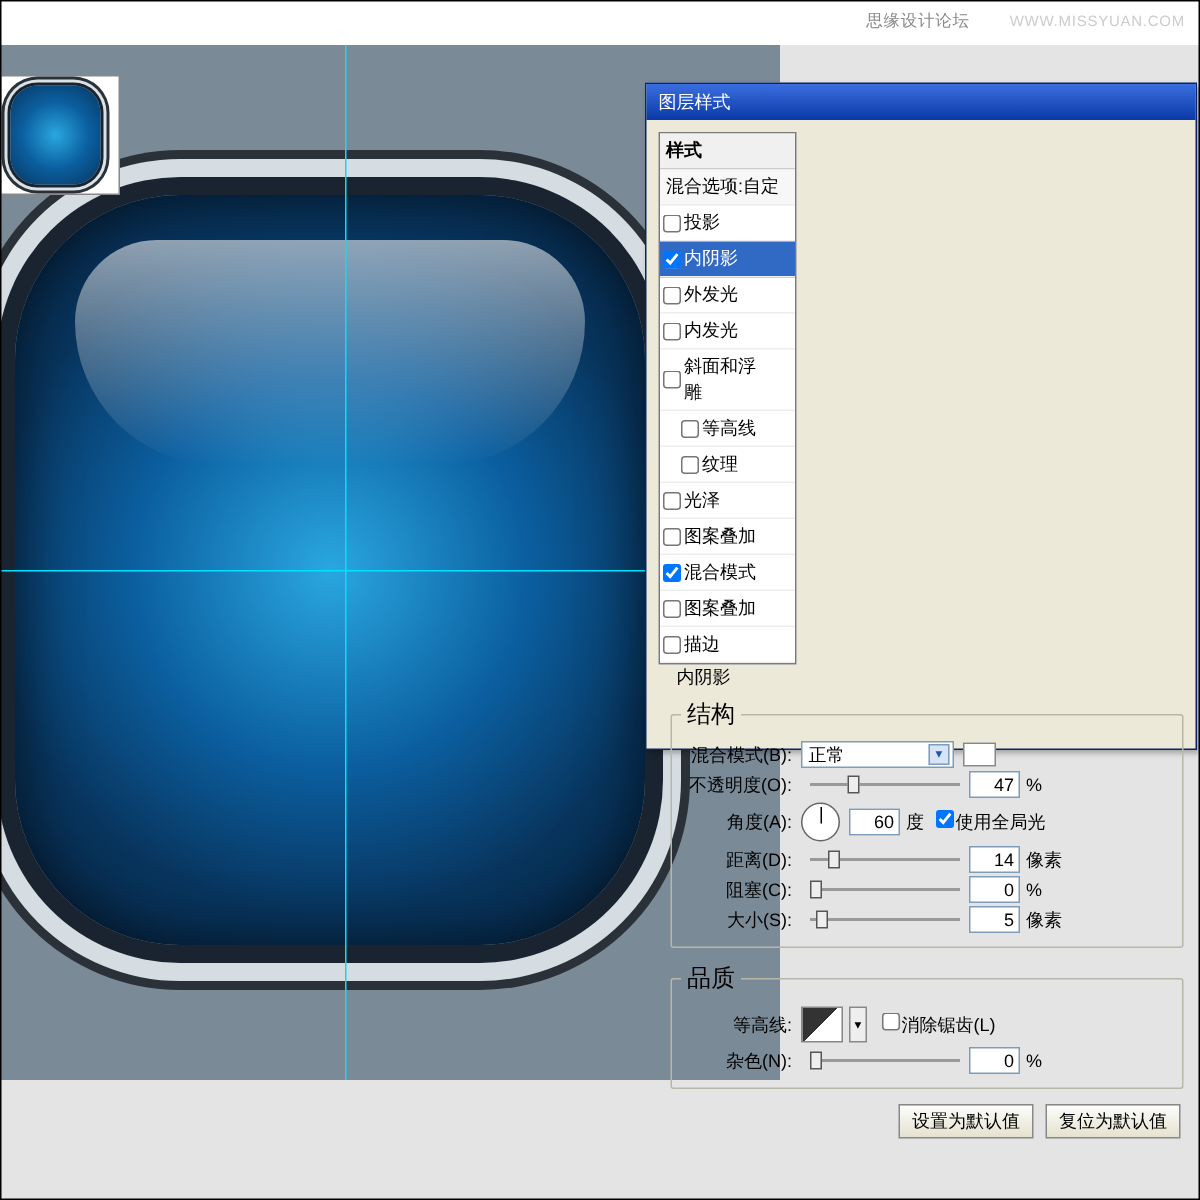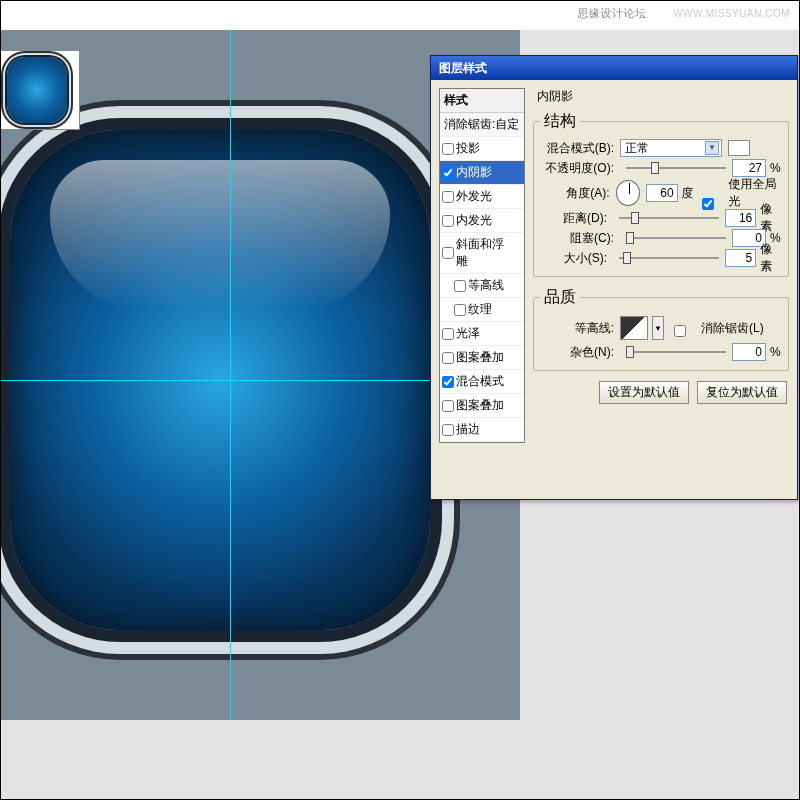--- a/index.html
+++ b/index.html
@@ -18,22 +18,22 @@
   }
   .glass-hl { position: absolute; top: 30px; left: 40px; right: 40px; height: 150px; border-radius: 80px 80px 140px 140px; background: linear-gradient(to bottom, rgba(255,255,255,0.55), rgba(255,255,255,0)); }
   .thumb-app { position:absolute; top:50px; left:0; width:80px; height:80px; background:#fff; border:1px solid #888;}
   .thumb-app-inner { position:absolute; top:6px; left:6px; width:60px; height:66px; background: radial-gradient(circle at center, #2aa7e0 0%, #0b5fa0 50%, #08355e 100%); border-radius:18px; box-shadow: 0 0 0 2px #1a2430, 0 0 0 4px #dbe2e7, 0 0 0 6px #2b3138; }
   .dialog {
     position: absolute; top: 55px; left: 430px; width: 368px; height: 445px;
     background: #ece9d8; border: 1px solid #0a246a;
     box-shadow: 2px 2px 4px rgba(0,0,0,0.3);
   }
   .dlg-title { height: 24px; background: linear-gradient(to bottom, #3a6ee0, #0a39a5);
-    color:#fff; font-weight:bold; padding:4px 8px; font-size:12px;}
-  .dlg-body { display:flex; padding:8px 8px 8px 8px; }
+    color:#fff; font-weight:normal; padding:4px 8px; font-size:12px;}
+  .dlg-body { display:flex; padding:8px 8px 8px 8px;flex-direction:column; }
   .styles-col { width: 92px; }
   .styles-list { border:1px solid #7a7a7a; background:#fff; font-size:12px; }
   .sl-head { background:#f0f0f0; padding:3px 4px; font-weight:bold; border-bottom:1px solid #ccc;}
   .sl-sub { padding:3px 4px; border-bottom:1px solid #eee; background:#f7f7f7;}
   .sl-item { padding:3px 16px 3px 2px; display:flex; align-items:center; gap:2px; border-bottom:1px solid #eee; cursor:pointer;}
   .sl-item.indent { padding-left:14px; }
   .sl-item.sel { background:#316ac5; color:#fff; }
   .sl-item input[type=checkbox]{ width:12px; height:12px; }
   .panel-col { flex:1; padding-left:8px; }
   .panel-title { font-size:12px; margin-bottom:6px; padding-left:4px;}
@@ -45,21 +45,21 @@
   .select .dd { width:14px; height:14px; background:#d6e4f5; border:1px solid #7f9db9; text-align:center; line-height:11px; font-size:9px; color:#2255aa;}
   .swatch { width:22px; height:16px; border:1px solid #888; background:#fff; margin-left:6px;}
   .slider { flex:0 0 100px; height:6px; position:relative; margin:0 6px; }
   .slider .track { position:absolute; top:2px; left:0; right:0; height:2px; background:#999;}
   .slider .thumb { position:absolute; top:-3px; width:8px; height:12px; background:#eee; border:1px solid #555; }
   .numbox { width:34px; height:18px; border:1px solid #7f9db9; background:#fff; font-size:12px; text-align:right; padding-right:3px; line-height:16px;}
   .unit { margin-left:4px; font-size:12px;}
   .dial-wrap { display:flex; align-items:center; }
   .dial { width:26px; height:26px; border:1px solid #666; border-radius:50%; background:#fff; position:relative; margin-right:6px;}
   .dial .needle { position:absolute; left:12px; top:2px; width:1px; height:11px; background:#000;}
-  .chk { display:flex; align-items:flex-end; gap:15px; font-size:12px;}
+  .chk { display:flex; align-items:flex-start; gap:1px; font-size:12px;}
   .chk input { width:12px; height:12px;}
   .contour-sw { width:28px; height:24px; border:1px solid #888; background:linear-gradient(135deg,#333 0%, #333 48%, #fff 48%, #fff 100%); margin-right:4px;}
   .contour-dd { width:12px; height:24px; border:1px solid #888; background:#eee; display:flex; align-items:center; justify-content:center; font-size:9px; margin-right:10px;}
   .btns-row { display:flex; gap:8px; justify-content:flex-end; margin-top:4px; padding-right:2px;align-items:center;}
   .winbtn { border:1px solid #888; background:linear-gradient(#fdfdfb,#e5e2cf); padding:2px 8px; font-size:12px; cursor:pointer; }
   .border-frame { position:absolute; inset:0; border:1px solid #000; pointer-events:none;}
 </style>
 </head>
 <body>
 
@@ -83,21 +83,21 @@
 </div>
 
 <div class="dialog">
   <div class="dlg-title">
     <span>图层样式</span>
   </div>
   <div class="dlg-body">
     <div class="styles-col">
       <div class="styles-list">
         <div class="sl-head">样式</div>
-        <div class="sl-sub">消除锯齿:自定</div>
+        <div class="sl-sub">混合选项:自定</div>
         <div id="styles-items">
             <div class="sl-item">
               <input type="checkbox" style="">
               <span>投影</span>
             </div>
             <div class="sl-item sel">
               <input type="checkbox" checked="" style="">
               <span>内阴影</span>
             </div>
             <div class="sl-item">
@@ -156,21 +156,21 @@
           </div>
           <div class="swatch"></div>
         </div>
 
         <div class="row">
           <div class="lab">不透明度(O):</div>
           <div class="slider">
             <div class="track"></div>
               <div class="thumb" style="left:25px"></div>
           </div>
-          <div class="numbox">27</div>
+          <div class="numbox">47</div>
           <div class="unit">%</div>
         </div>
 
         <div class="row" style="height:30px">
           <div class="lab">角度(A):</div>
           <div class="dial-wrap">
             <div class="dial">
                 <div class="needle"></div>
               </div>
             <div class="numbox">60</div>
@@ -181,21 +181,21 @@
             </label>
           </div>
         </div>
 
         <div class="row">
           <div class="lab">距离(D):</div>
           <div class="slider">
               <div class="track"></div>
               <div class="thumb" style="left:12px"></div>
             </div>
-          <div class="numbox">16</div>
+          <div class="numbox">14</div>
           <div class="unit">像素</div>
         </div>
 
         <div class="row">
           <div class="lab">阻塞(C):</div>
           <div class="slider">
               <div class="track"></div>
               <div class="thumb" style="left:0px"></div>
             </div>
           <div class="numbox">0</div>

